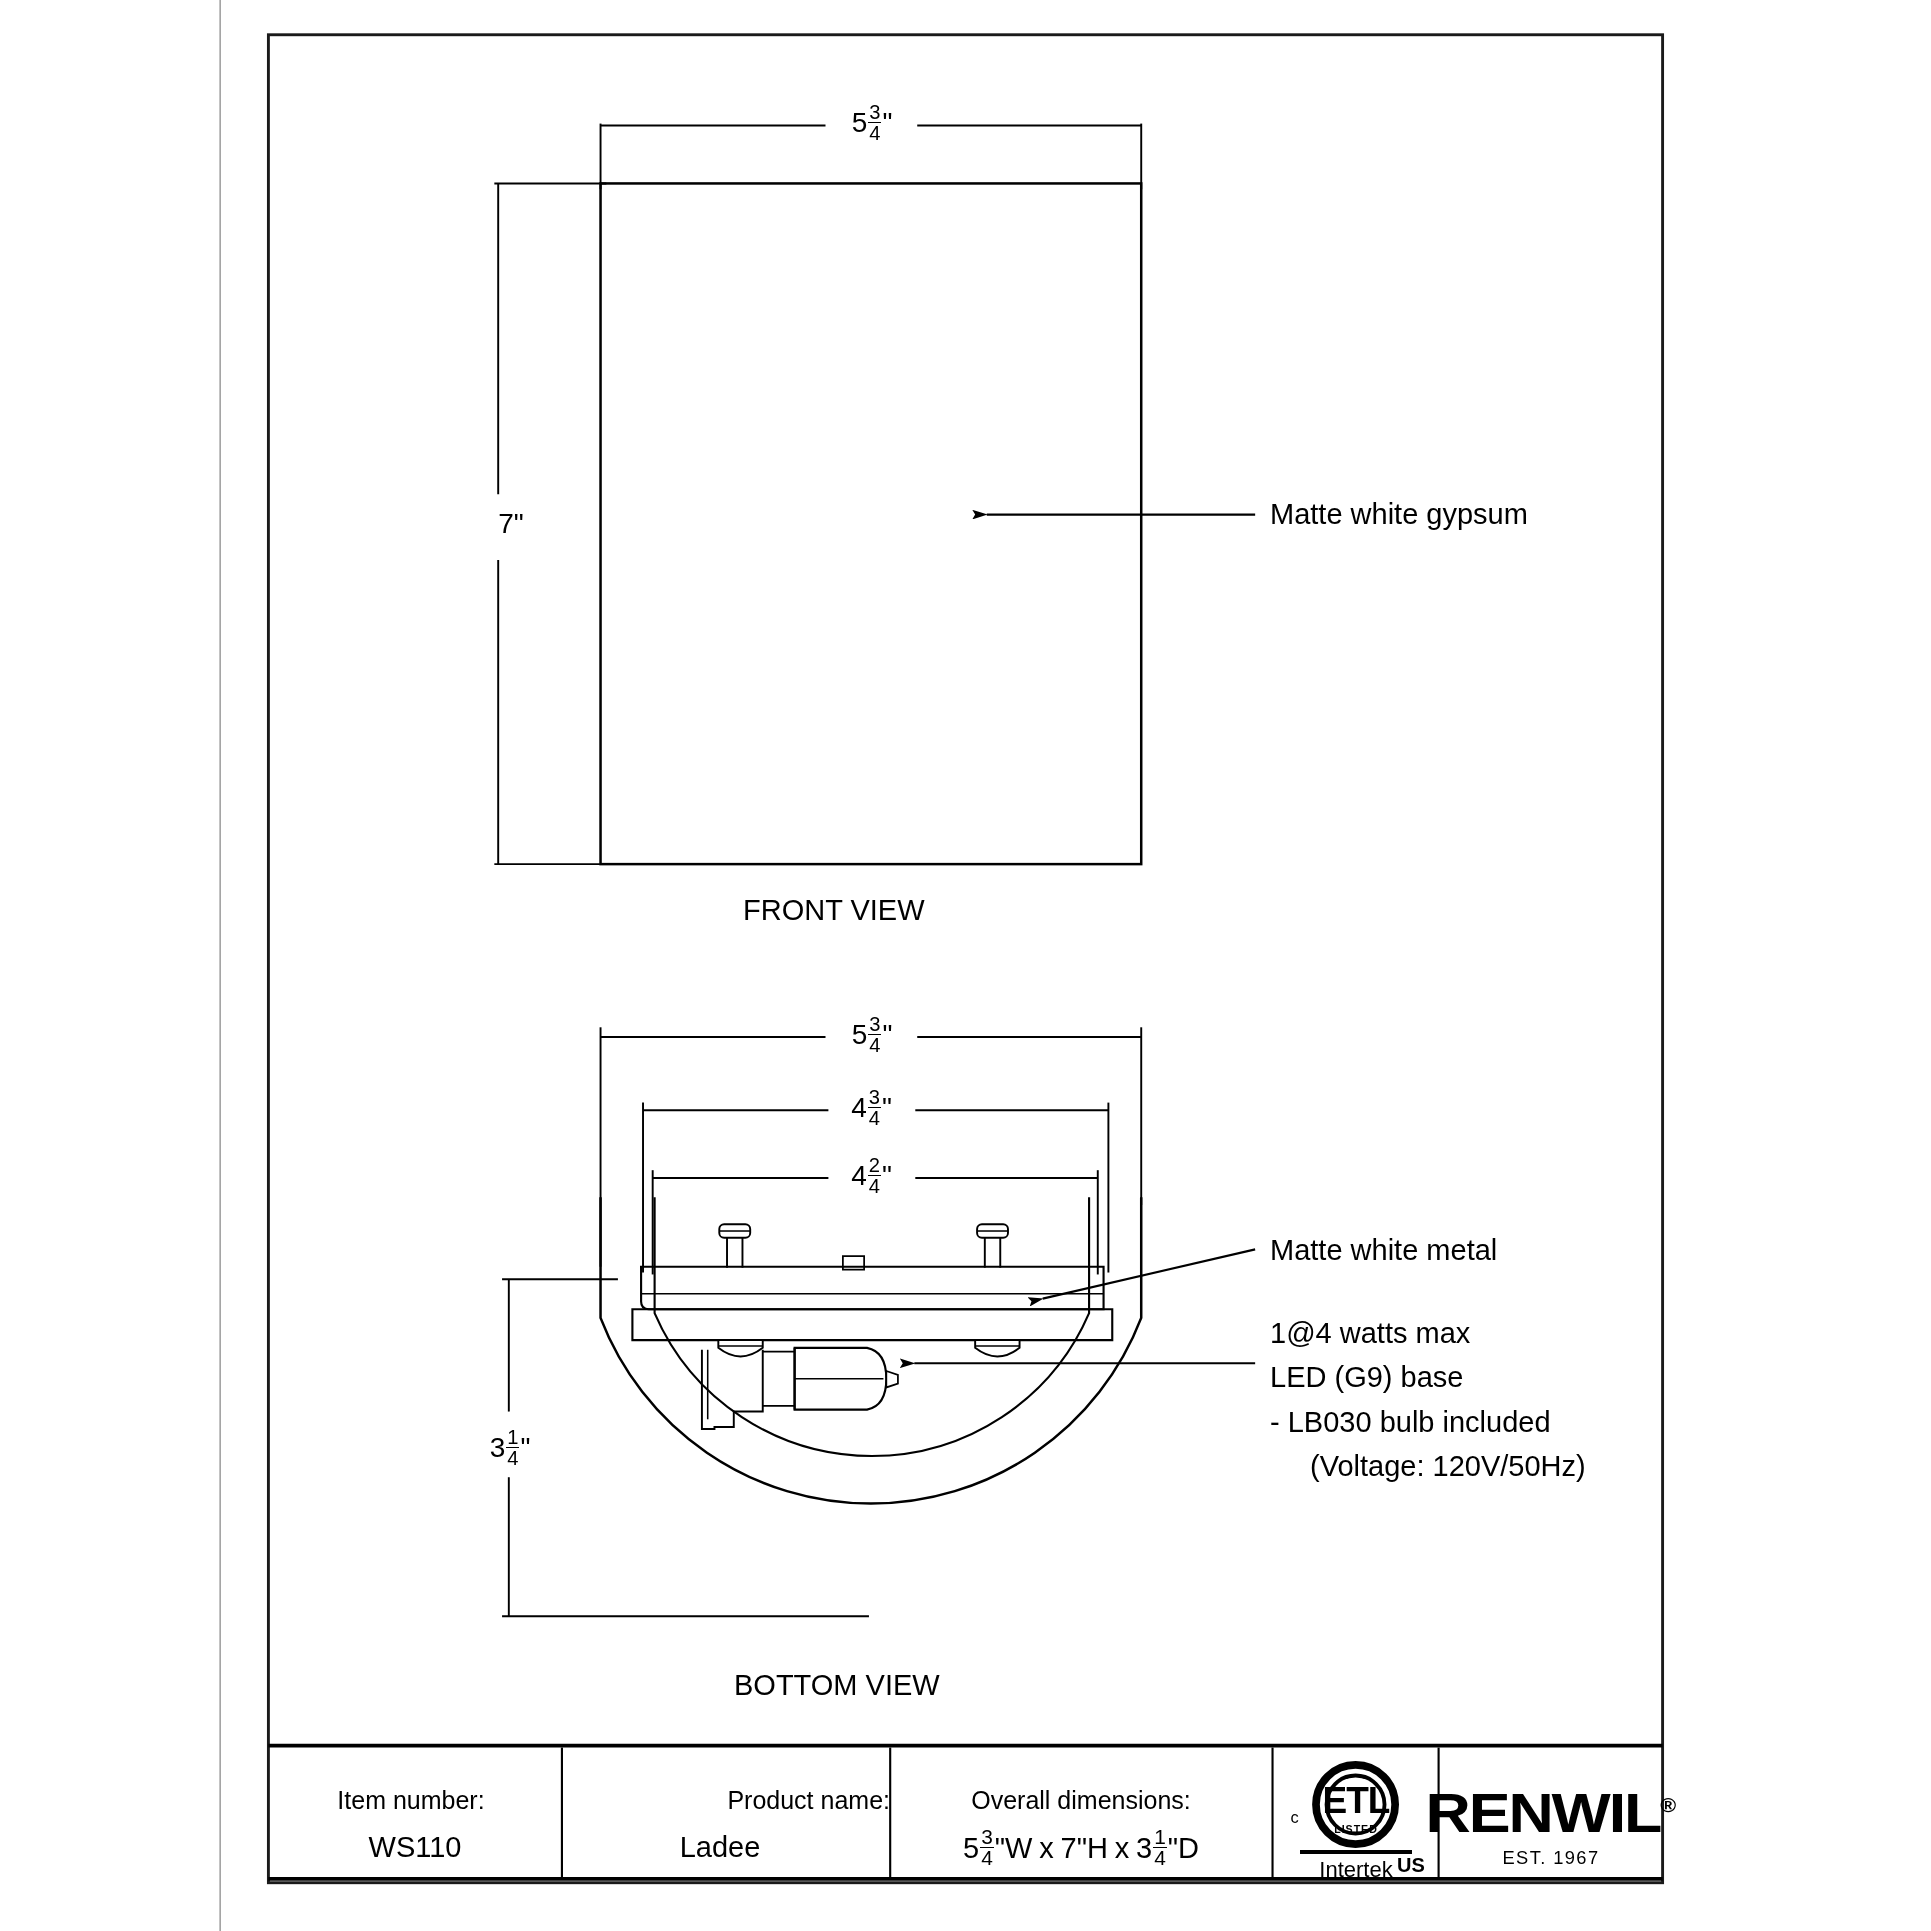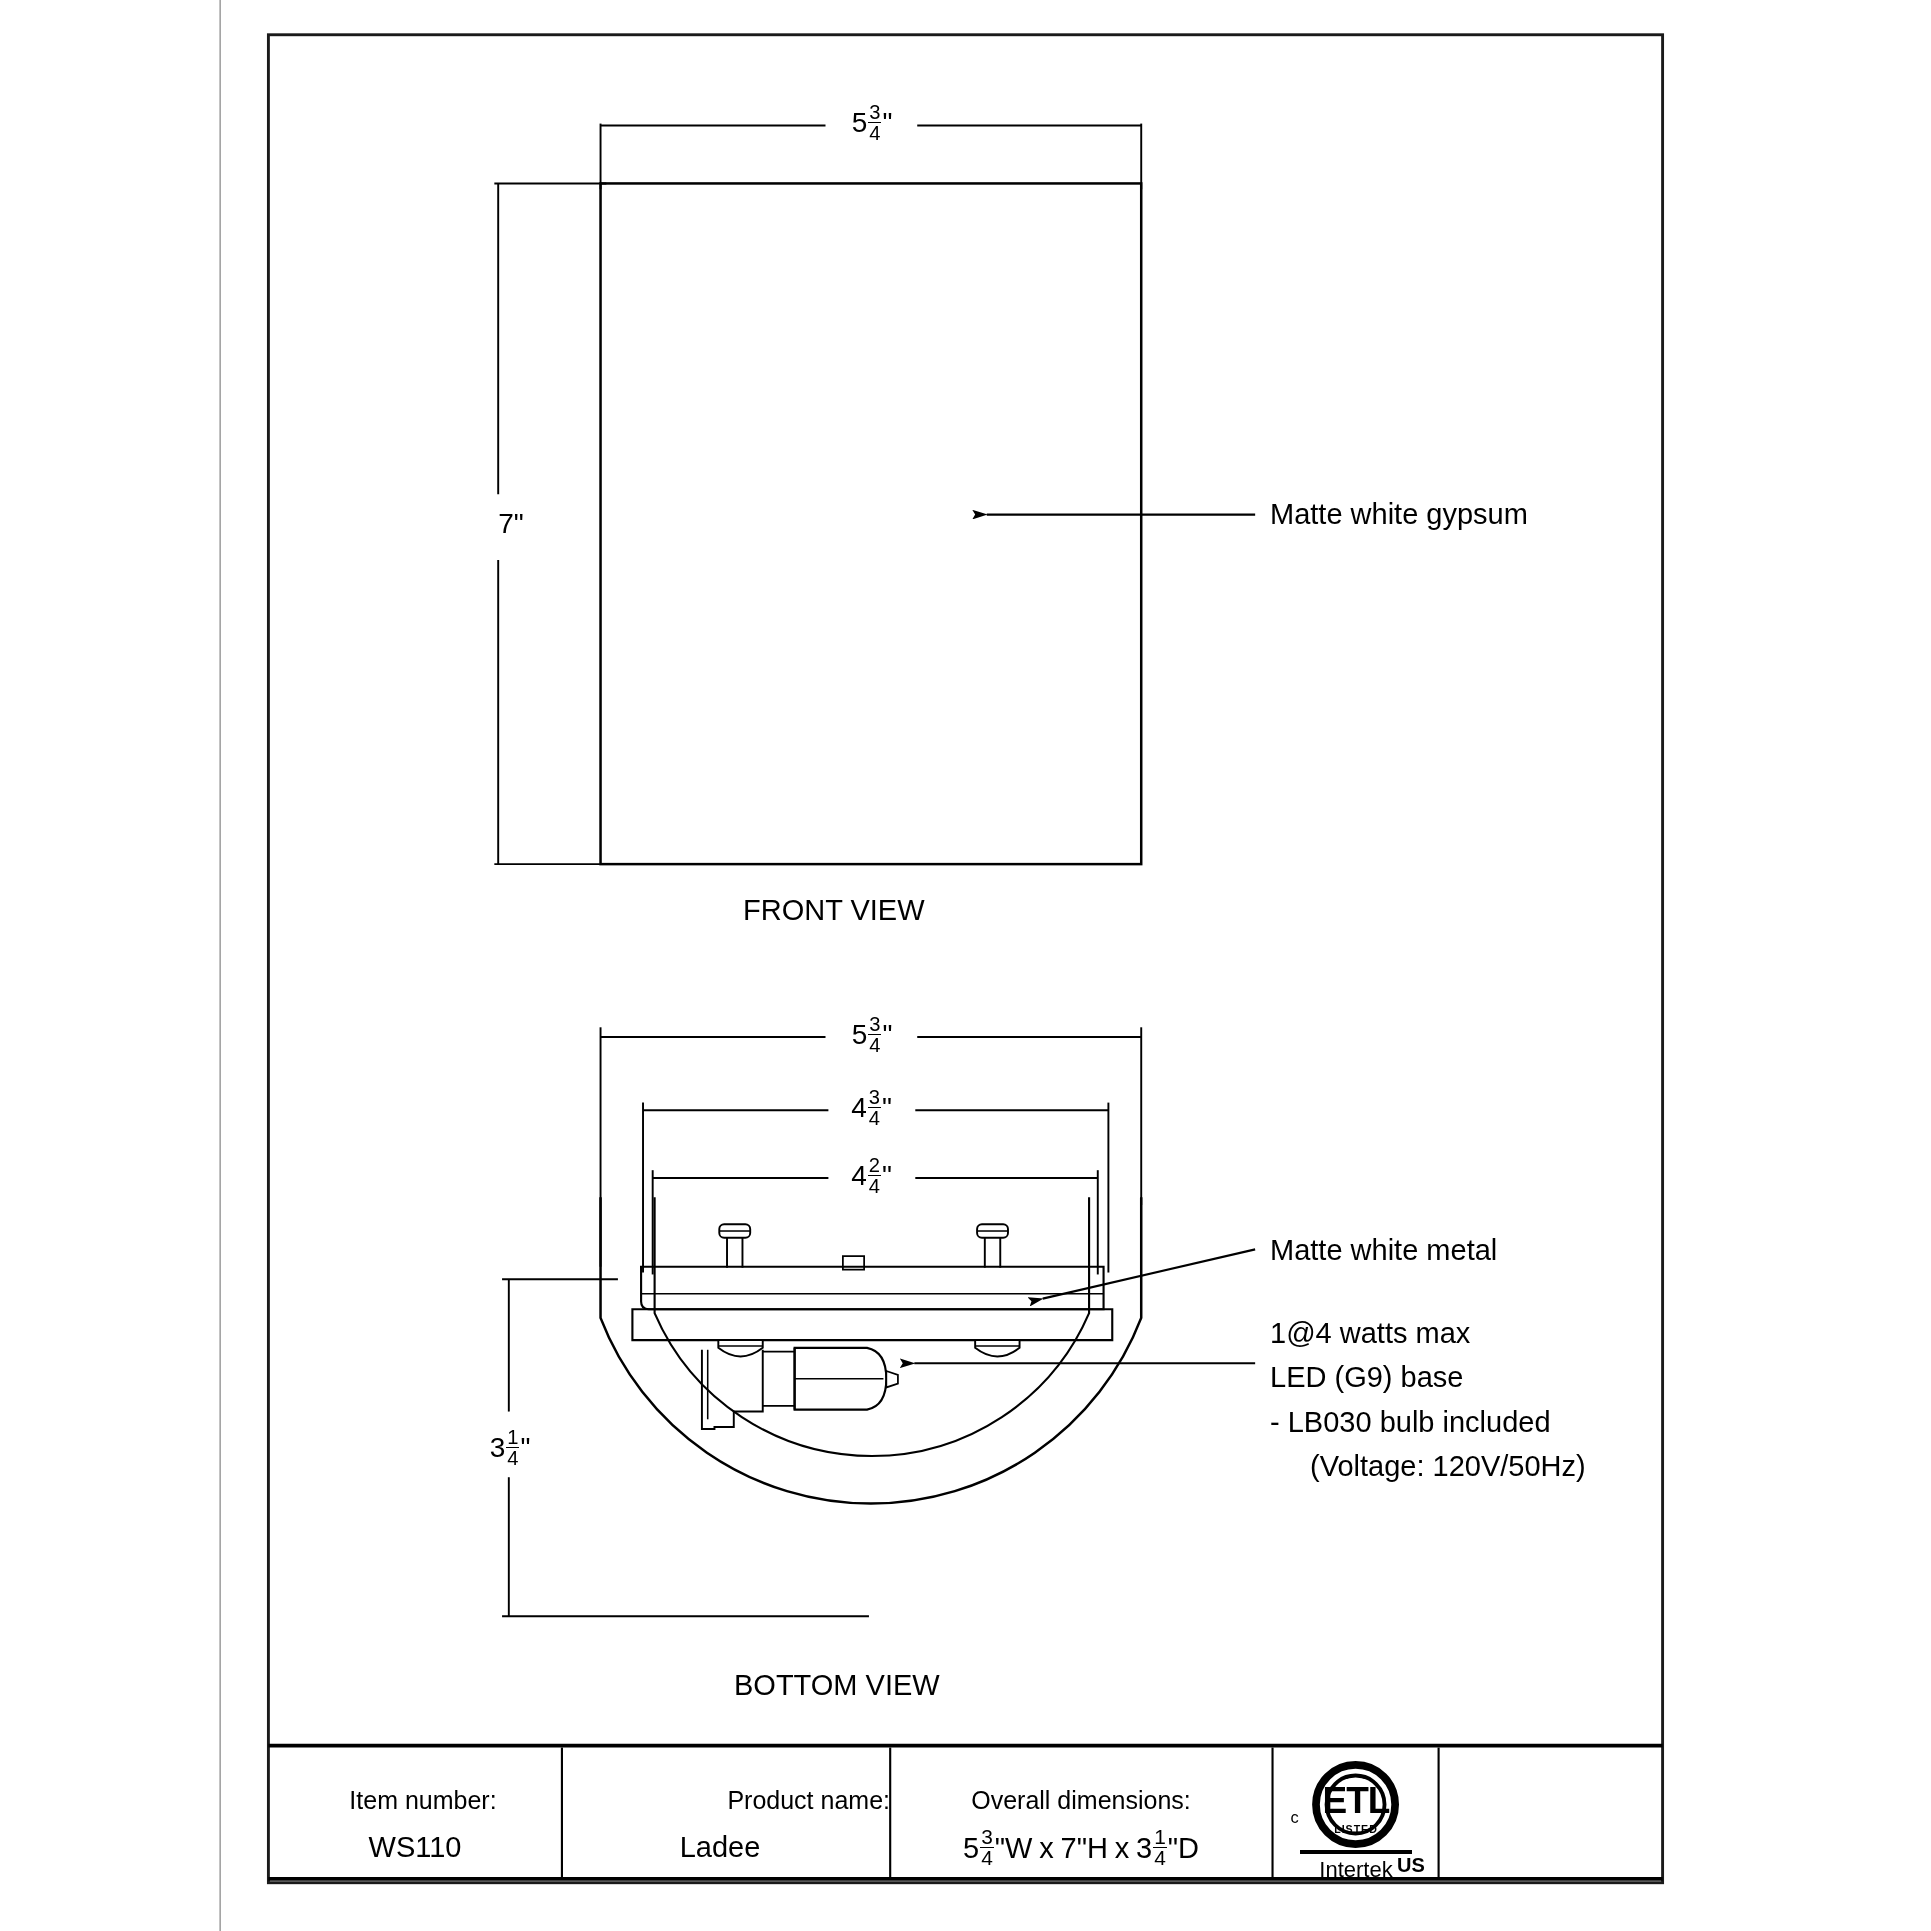--- a/index.html
+++ b/index.html
@@ -300,21 +300,21 @@
 
   <div class="txt anno" style="left:1270px; top:1236px;">Matte white metal</div>
 
   <div class="txt anno" style="left:1270px; top:1319px;">1@4 watts max</div>
   <div class="txt anno" style="left:1270px; top:1363px;">LED (G9) base</div>
   <div class="txt anno" style="left:1270px; top:1408px;">- LB030 bulb included</div>
   <div class="txt anno" style="left:1270px; top:1452px;margin-left:40px;">(Voltage: 120V/50Hz)</div>
 
   <div class="txt viewlabel" style="left:734px; top:1663px;">BOTTOM VIEW</div>
 
-  <div class="txt tb-label" style="left:276px; top:1788px; width:294px; text-align:center;">Item number:</div>
+  <div class="txt tb-label" style="left:264px; top:1788px; width:294px; text-align:center;">Item number:</div>
   <div class="txt tb-value" style="left:268px; top:1833px; width:294px; text-align:center;">WS110</div>
 
   <div class="txt tb-label" style="left:562px; top:1788px; width:328px; text-align:right;">Product name:</div>
   <div class="txt tb-value" style="left:556px; top:1833px; width:328px; text-align:center;">Ladee</div>
 
   <div class="txt tb-label" style="left:890px; top:1788px; width:382px; text-align:center;">Overall dimensions:</div>
   <div class="txt tb-value" style="left:890px; top:1827px; width:382px; text-align:center;">
     <span class="mixed">
       <span>5</span>
         <span class="frac">
@@ -338,15 +338,21 @@
     <div style="position:relative; width:166px; height:83px;">
       <div class="txt" style="left:83px; top:17.4px; transform:translateX(-50%); font-weight:bold; font-size:37px; letter-spacing:-1px;">ETL</div>
       <div class="txt" style="left:83px; top:59px; transform:translateX(-50%); font-weight:bold; font-size:10.6px; letter-spacing:1px;">LISTED</div>
       <div class="txt" style="left:17.4px; top:44px; font-size:16.4px;">c</div>
       <div class="txt" style="left:124px; top:42px; font-size:20px; font-weight:bold;margin-top:48px;">US</div>
     </div>
     <div class="etl-rule"></div>
     <div class="etl-intertek">Intertek</div>
   </div>
 
+  <div class="brand-wrap" style="left:1439px; top:1775px; width:224px; height:104px;">
+    <div class="brand-main">
+      <span>RENWIL</span><span class="brand-reg">®</span>
+    </div>
+    <div class="brand-est">EST. 1967</div>
+  </div>
 
 </div>
 
 
 </body></html>

